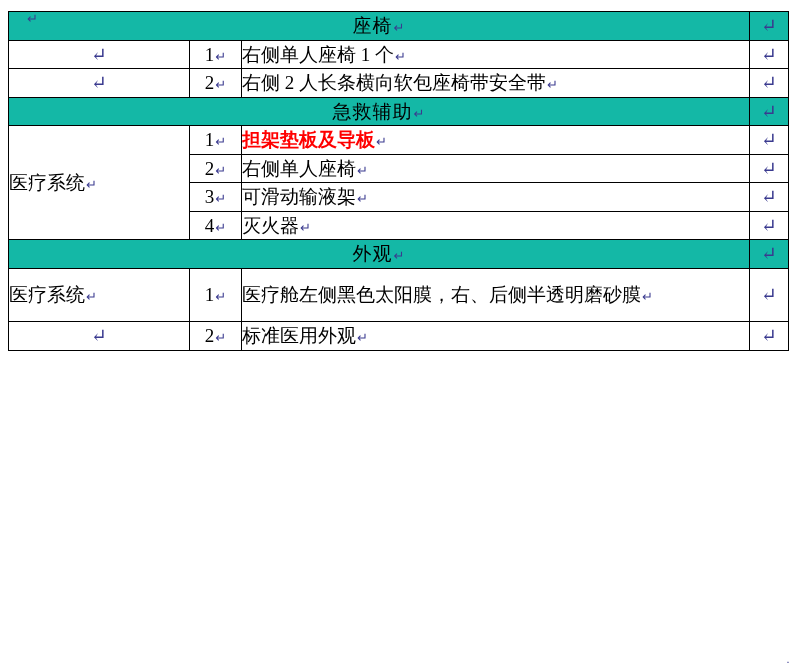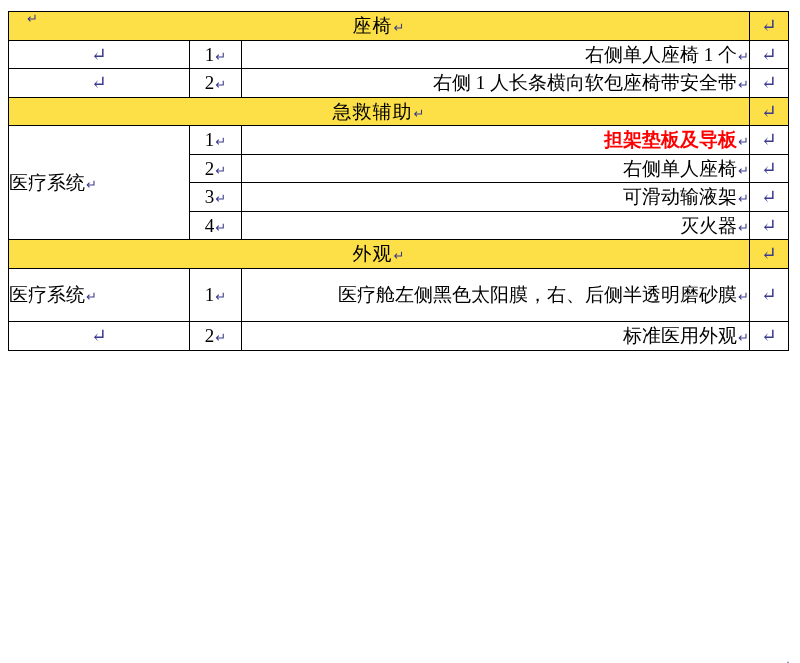--- a/index.html
+++ b/index.html
@@ -34,40 +34,40 @@
     font-size: 19px;
     line-height: 1.45;
   }
   
   col.c1 { width: 181px; }
   col.c2 { width: 52px; }
   col.c3 { width: 508px; }
   col.c4 { width: 39px; }
 
   .section-row td {
-    background: #fde047;
+    background: #14b8a6;
   }
   .section-title {
     text-align: center;
     font-size: 20px;
     padding: 8px 0 9px 0;
     letter-spacing: 1px;
   }
   .cat-cell {
     font-size: 20px;
     padding: 4px 2px;
   }
   .num-cell {
     text-align: center;
     font-size: 19px;
     padding: 6px 2px;
     font-family: "Liberation Serif", "DejaVu Serif", serif;
   }
   .text-cell {
-    text-align: right;
+    text-align: left;
     padding: 6px 4px 6px 9px;
     font-size: 20px;
   }
   .text-cell.two-line {
     padding-top: 10px;
     padding-bottom: 10px;
     line-height: 1.7;
   }
   .red {
     color: #ff0000;
@@ -135,21 +135,21 @@
         </td>
         <td class="mark-cell">↵</td>
       </tr>
 
       <tr>
         <td class="mark-cell">↵</td>
         <td class="num-cell">
           <span>2</span><span class="pilcrow-inline">↵</span>
         </td>
         <td class="text-cell">
-          <span>右侧 1 人长条横向软包座椅带安全带</span><span class="pilcrow-inline">↵</span>
+          <span>右侧 2 人长条横向软包座椅带安全带</span><span class="pilcrow-inline">↵</span>
         </td>
         <td class="mark-cell">↵</td>
       </tr>
 
       <tr class="section-row">
         <td colspan="3" class="section-title">
           <span>急救辅助</span><span class="pilcrow-inline">↵</span>
         </td>
         <td class="mark-cell">↵</td>
       </tr>

